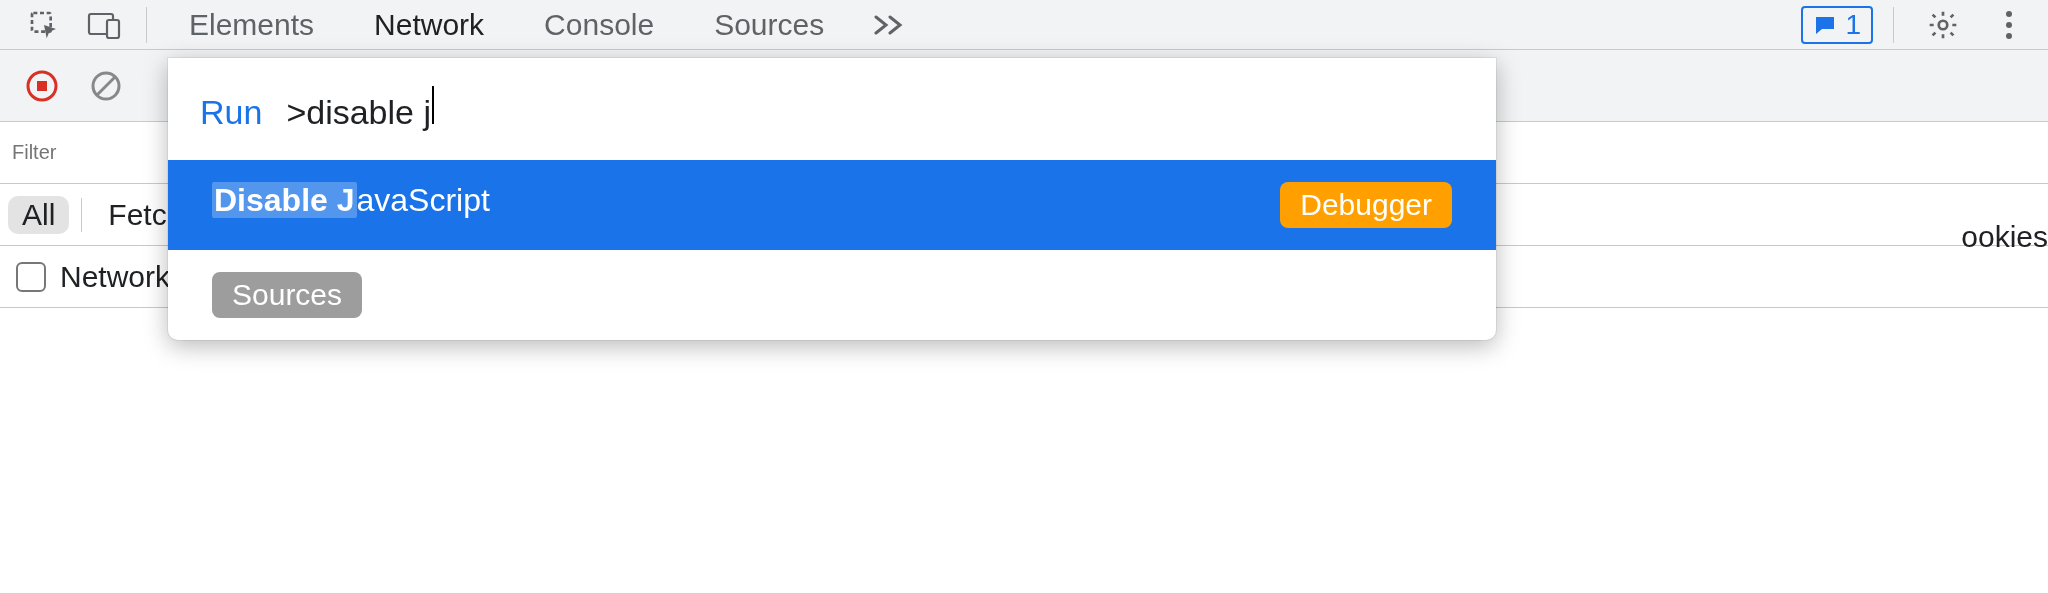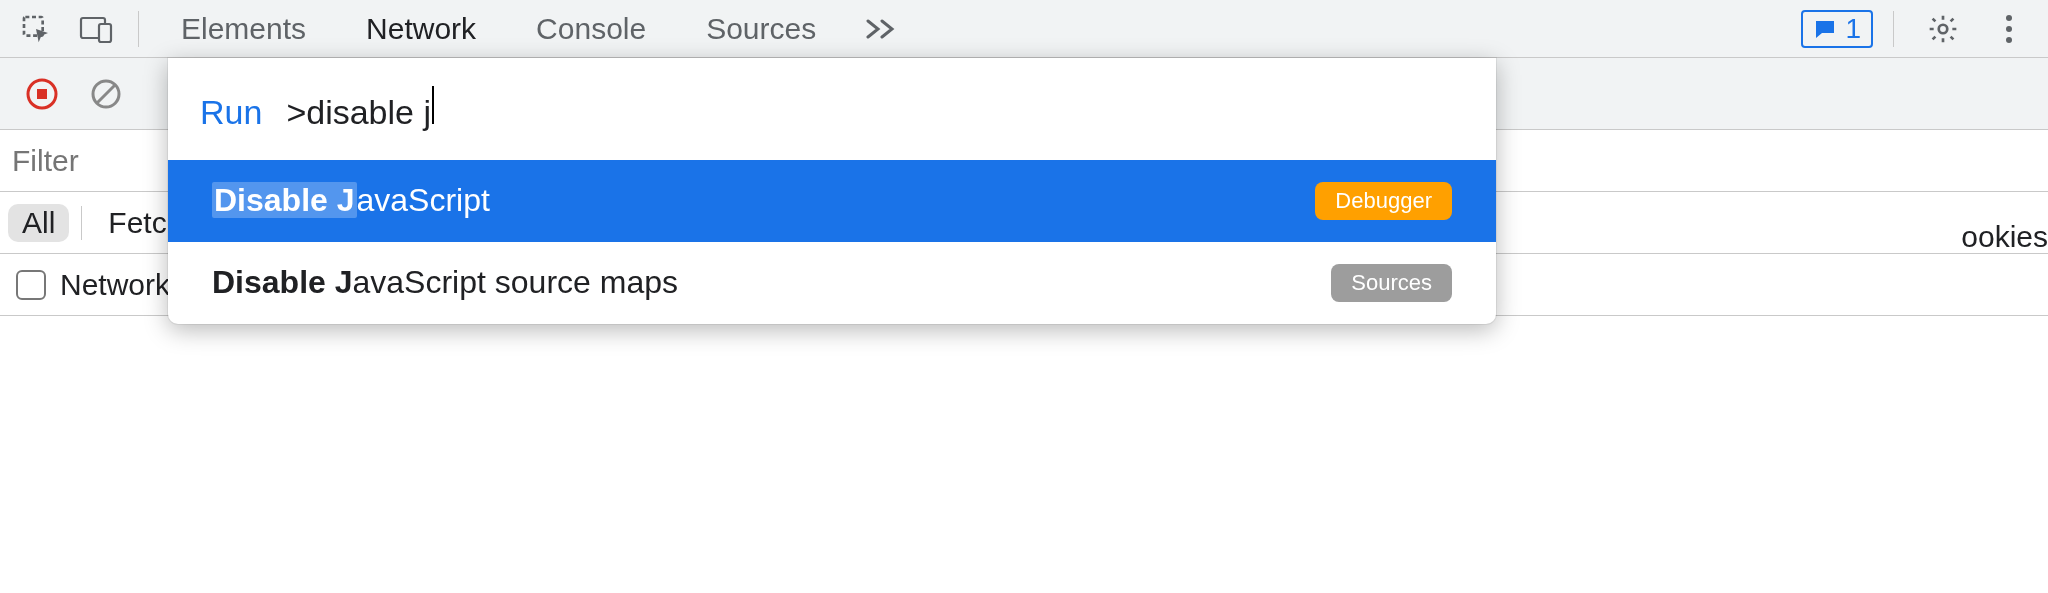--- a/index.html
+++ b/index.html
@@ -10,24 +10,24 @@
     --text: #5f6367;
     --text-dark: #202124;
     --blue: #1a73e8;
     --sel-blue: #1a73e8;
     --orange: #ffa000;
     --grey-badge: #9d9d9d;
   }
   
   .top-tabs {
     display: flex; align-items: center;
-    height: 58px; width: 100%;
+    height: 50px; width: 100%;
     background: var(--toolbar-bg);
     border-bottom: 1px solid var(--border);
-    padding-left: 6px;
+    padding-left: 14px;
     font-size: 30px;
     color: var(--text);
   }
   .top-tabs .icon-btn { width: 60px; height: 100%; display:flex; align-items:center; justify-content:center; }
   .vsep { width:1px; height:36px; background: var(--border); margin: 0 12px; }
   .tab { padding: 0 30px; height:100%; display:flex; align-items:center; cursor:default; }
   .tab.active { color: var(--text-dark); }
   .spacer { flex: 1; }
   .issues-badge { display:flex; align-items:center; gap:8px; border:2px solid #1a73e8; border-radius:4px; padding:0 10px; height:38px; color:#1a73e8; font-size:28px;}
   .gear, .more { width:58px; display:flex; align-items:center; justify-content:center; }
@@ -47,21 +47,21 @@
   .clear-btn  { width:44px; height:44px; display:flex; align-items:center; justify-content:center; margin-left:20px; }
 
   
   .filter-row {
     display:flex; align-items:center; height:62px; width:100%;
     border-bottom:1px solid var(--border);
     background:#fff;
     font-size:30px; color:var(--text);
     padding-left:12px;
   }
-  .filter-input { border:none; outline:none; font-size:30px; color:var(--text); width:150px; background:transparent;}
+  .filter-input { border:none; outline:none; font-size:20px; color:var(--text); width:150px; background:transparent;}
 
   
   .chips-row {
     display:flex; align-items:center; height:62px; width:100%;
     border-bottom:1px solid var(--border);
     background:#fff;
     font-size:30px; color:var(--text-dark);
     padding-left:8px; gap:0;
   }
   .chip { padding:2px 14px; border-radius:10px; }
@@ -104,21 +104,21 @@
   .cmd-item {
     display:flex; align-items:flex-start; justify-content:space-between;
     padding: 22px 44px;
     font-size:32px;
   }
   .cmd-item .title b { font-weight:700; }
   .cmd-item.selected { background: var(--sel-blue); color:#fff; }
   .cmd-item.selected .title b { background: rgba(255,255,255,.25); padding:0 2px; border-radius:2px;}
   .cmd-item:not(.selected) .title { color:var(--text-dark); }
   .badge {
-    border-radius:8px; padding:6px 20px; font-size:22px; color:#fff;
+    border-radius:8px; padding:6px 20px; font-size:30px; color:#fff;
   }
   .badge.orange { background: var(--orange); }
   .badge.grey   { background: var(--grey-badge); }
 
   .right-cluster{ display:flex; align-items:center; gap:8px; padding-right:10px;}
 </style>
 </head>
 <body>
 
 <div class="top-tabs">
@@ -219,16 +219,15 @@
     <span class="cmd-text">disable j</span>
       <span class="caret"></span>
   </div>
 
   <div class="cmd-item selected">
     <span class="title"><b>Disable J</b><span>avaScript</span></span>
     <span class="badge orange">Debugger</span>
   </div>
 
   <div class="cmd-item">
-    <span class="title"><b>Disable J</b><span>avaScript source maps</span></span>
     <span class="badge grey">Sources</span>
   </div>
 </div>
 
 </body></html>

